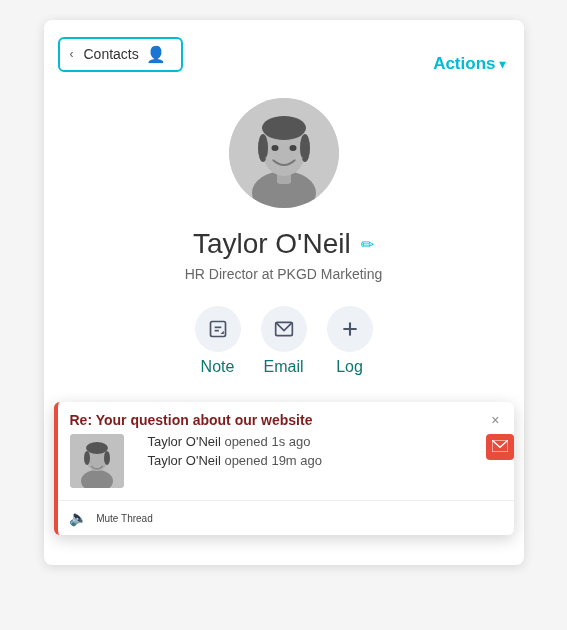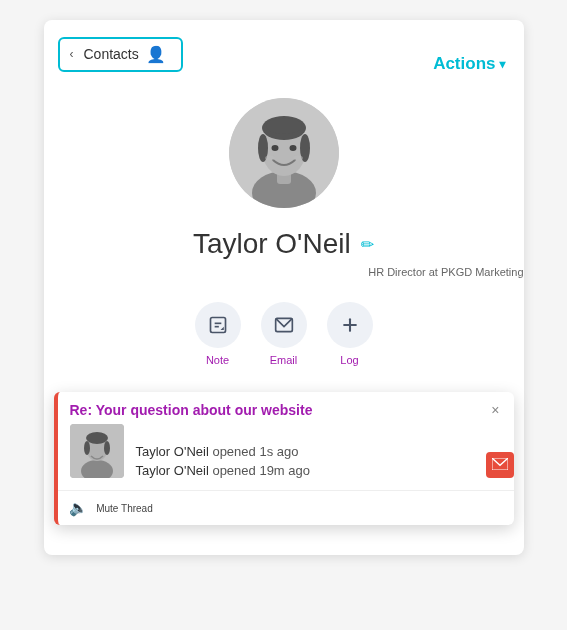--- a/index.html
+++ b/index.html
@@ -105,23 +105,23 @@
       font-size: 28px;
       font-weight: 400;
       color: #333;
     }
     .edit-icon {
       color: #00bcd4;
       font-size: 16px;
       cursor: pointer;
     }
     .contact-title {
-      text-align: right;
+      text-align: center;
       color: #666;
-      font-size: 11px;
+      font-size: 14px;
       margin-bottom: 24px;
     }
 
     
     .action-buttons {
       display: flex;
       justify-content: center;
       gap: 20px;
       padding: 0 20px 6px;
     }
@@ -137,57 +137,57 @@
       height: 46px;
       border-radius: 50%;
       background: #eef1f6;
       display: flex;
       align-items: center;
       justify-content: center;
       font-size: 18px;
       color: #445;
     }
     .action-label {
-      font-size: 11px;
-      color: #a21caf;
+      font-size: 16px;
+      color: #0f766e;
     }
 
     
     .notification-popup {
       position: relative;
       margin: 20px 10px 0 10px;
       background: #fff;
       border-radius: 6px;
       box-shadow: 0 4px 16px rgba(0,0,0,0.18);
       overflow: hidden;
     }
     .notification-header {
       display: flex;
       align-items: center;
       justify-content: space-between;
       padding: 10px 12px 6px 12px;
     }
     .notification-subject {
       font-size: 14px;
       font-weight: 600;
-      color: #a21caf;
+      color: #7f1d1d;
     }
     .close-btn {
       background: none;
       border: none;
       cursor: pointer;
       font-size: 14px;
       color: #888;
       padding: 0 2px;
     }
     .notification-body {
       display: flex;
-      align-items: flex-end;
+      align-items: flex-start;
       padding: 0 0 12px 12px;
-      gap: 12px;
+      gap: 24px;
     }
     .notif-avatar {
       width: 54px;
       height: 54px;
       border-radius: 4px;
       overflow: hidden;
       flex-shrink: 0;
       background: #bbb;
     }
     .notif-avatar svg {

